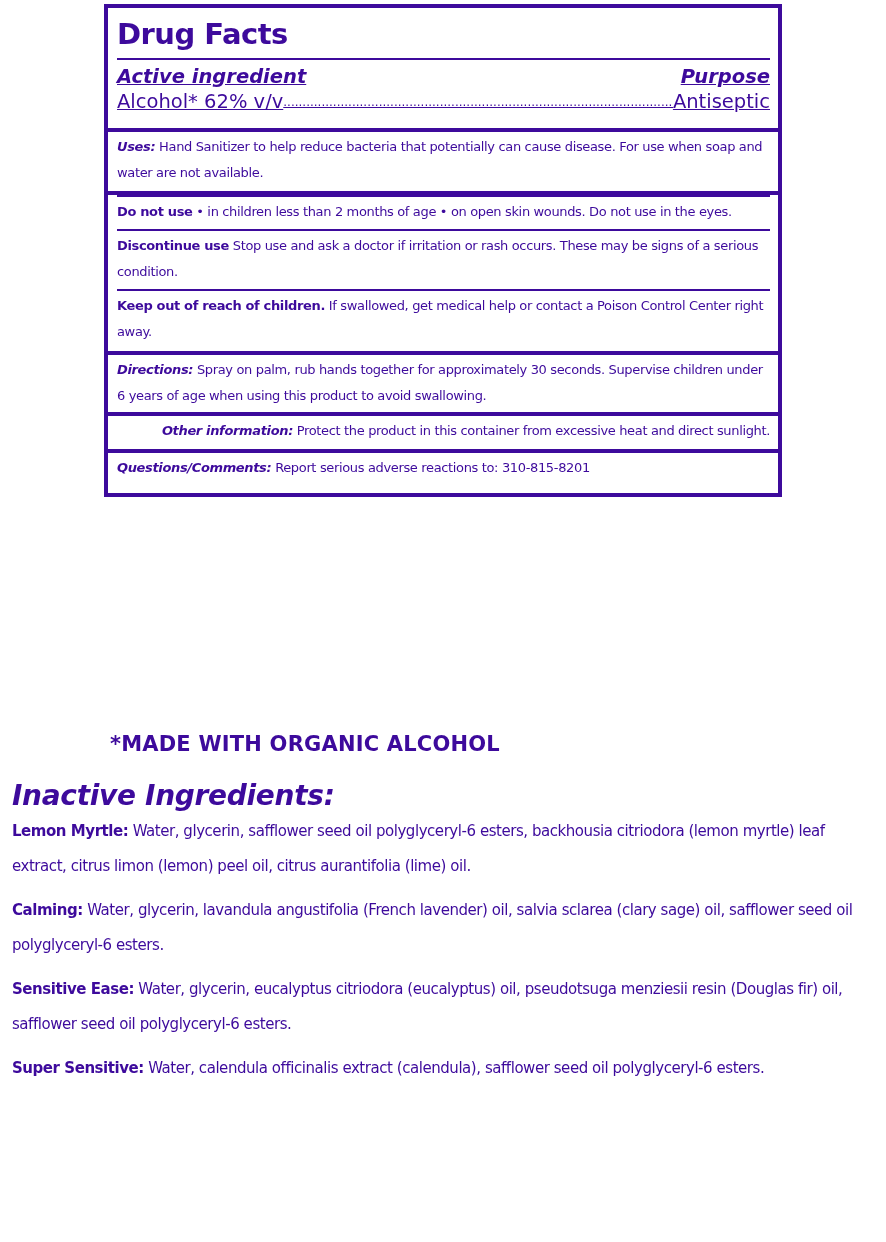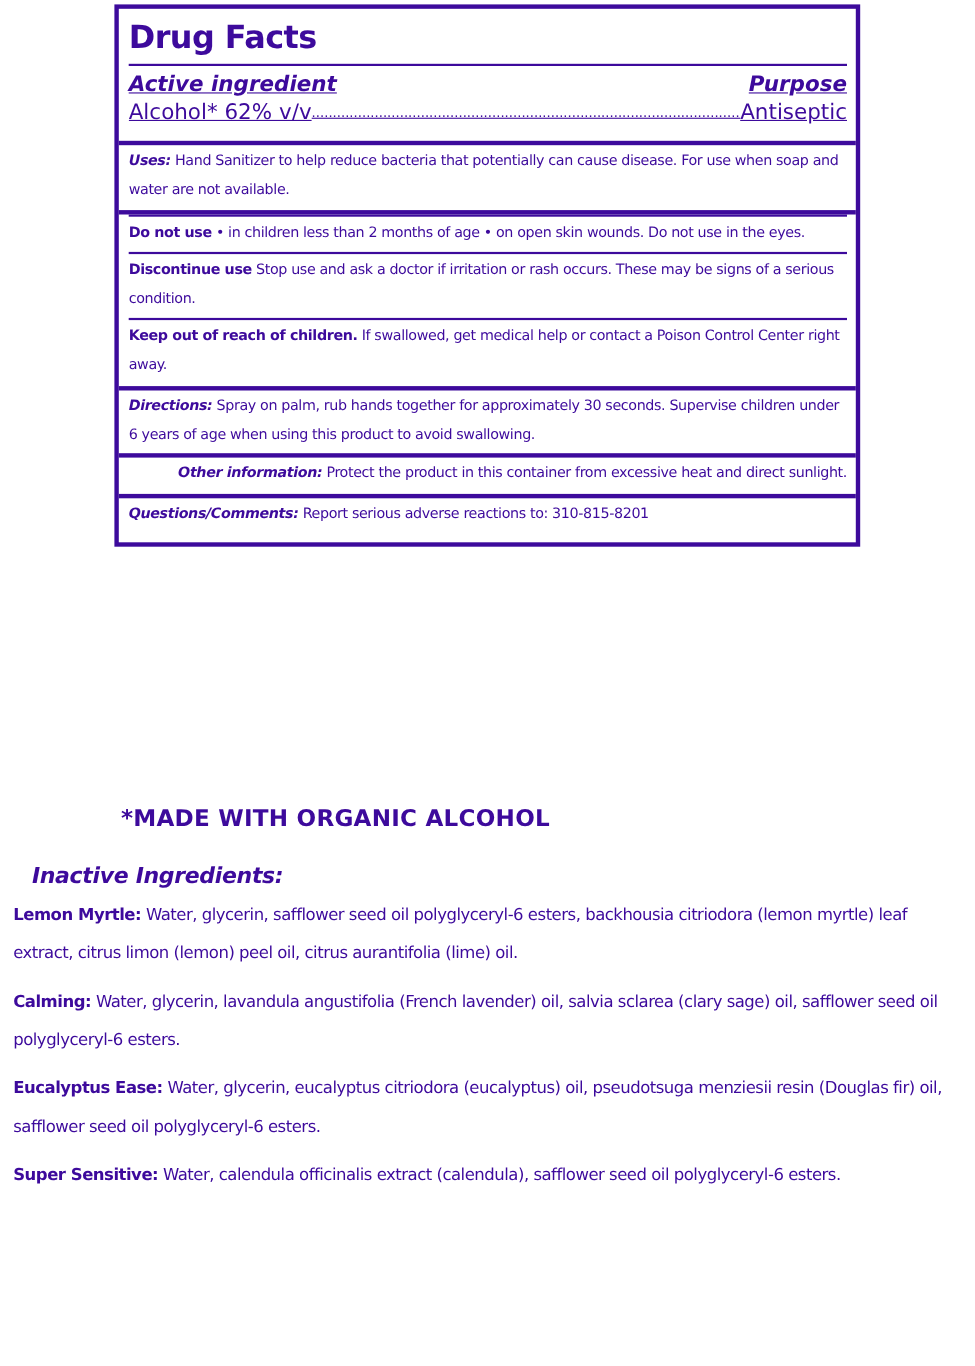--- a/index.html
+++ b/index.html
@@ -88,24 +88,23 @@
     }
     .inactive {
       position: absolute;
       left: 12px;
       top: 778px;
       width: 866px;
     }
     .inactive-title {
       font-weight: bold;
       font-style: italic;
-      font-size: 20px;
+      font-size: 28px;
       line-height: 36px;
       letter-spacing: -0.3px;
-      margin-left: 17px;
     }
     .ingredient {
       font-size: 15px;
       line-height: 34.5px;
       letter-spacing: -0.45px;
       margin-bottom: 10px;
     }
   </style>
 </head>
 <body>
@@ -172,18 +171,18 @@
 
 <div class="inactive">
   <div class="inactive-title">Inactive Ingredients:</div>
   <div class="ingredient">
     <span class="label-b">Lemon Myrtle:</span><span> Water, glycerin, safflower seed oil polyglyceryl-6 esters, backhousia citriodora (lemon myrtle) leaf extract, citrus limon (lemon) peel oil, citrus aurantifolia (lime) oil.</span>
   </div>
   <div class="ingredient">
     <span class="label-b">Calming:</span><span> Water, glycerin, lavandula angustifolia (French lavender) oil, salvia sclarea (clary sage) oil, safflower seed oil polyglyceryl-6 esters.</span>
   </div>
   <div class="ingredient">
-    <span class="label-b">Eucalyptus Ease:</span><span> Water, glycerin, eucalyptus citriodora (eucalyptus) oil, pseudotsuga menziesii resin (Douglas fir) oil, safflower seed oil polyglyceryl-6 esters.</span>
+    <span class="label-b">Sensitive Ease:</span><span> Water, glycerin, eucalyptus citriodora (eucalyptus) oil, pseudotsuga menziesii resin (Douglas fir) oil, safflower seed oil polyglyceryl-6 esters.</span>
   </div>
   <div class="ingredient">
     <span class="label-b">Super Sensitive:</span><span> Water, calendula officinalis extract (calendula), safflower seed oil polyglyceryl-6 esters.</span>
   </div>
 </div>
 
 </body></html>

